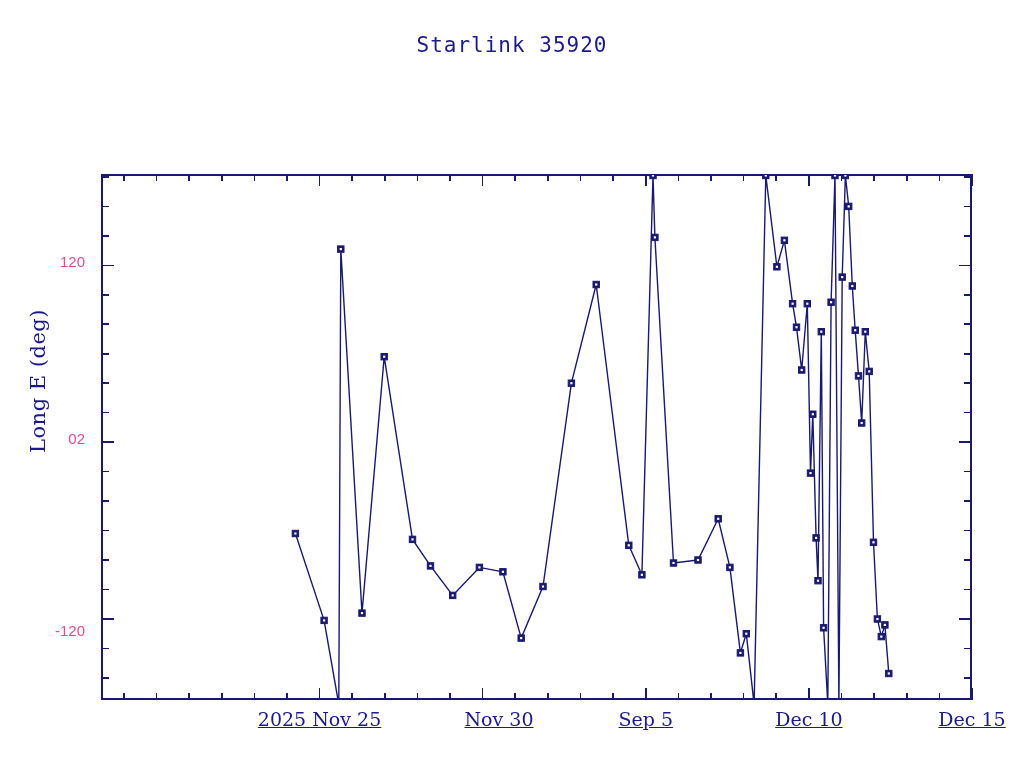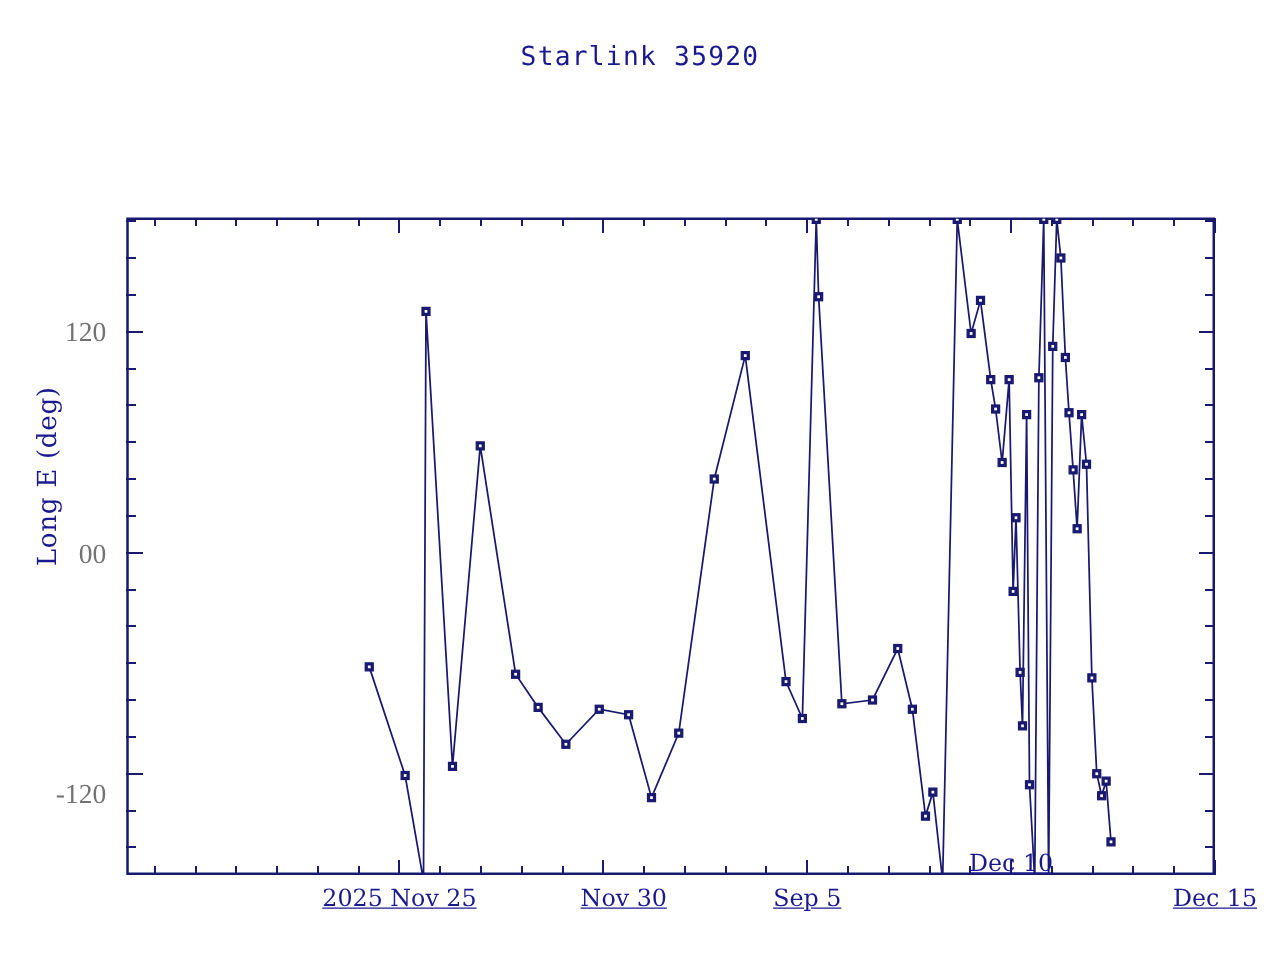--- a/index.html
+++ b/index.html
@@ -14,22 +14,22 @@
        border:2px solid #191970;box-sizing:border-box;background:#fff;}
   .svg-layer{position:absolute;left:0;top:0;width:1024px;height:768px;}
   .ylabel{position:absolute;left:-62px;top:352px;width:200px;text-align:center;
        transform:rotate(-90deg);transform-origin:50% 50%;
        font-family:"DejaVu Serif","Liberation Serif",serif;
        font-size:21px;color:#1a1a8e;letter-spacing:0.5px;}
   .xlabel{position:absolute;left:0;top:716px;width:1024px;text-align:center;
        font-family:"DejaVu Serif","Liberation Serif",serif;
        font-size:21px;color:#1a1a8e;letter-spacing:0.5px;}
   .ytick-label{position:absolute;text-align:right;width:80px;
-       font-family:Liberation Serif, serif;
-       font-size:22px;color:#737373;}
+       font-family:Liberation Sans, sans-serif;
+       font-size:15px;color:#ec4899;}
   .xtick-label{position:absolute;text-align:center;width:160px;
        font-family:"DejaVu Serif","Liberation Serif",serif;
        font-size:19px;color:#1a1a8e;text-decoration:underline;}
 </style>
 </head>
 <body>
 
 <div id="root">
 
   <div class="chart-title">Starlink 35920</div>
@@ -248,26 +248,26 @@
         <rect x="885.6" y="653.3" width="6.4" height="6.4" fill="#191970" stroke="#191970" stroke-width="1"></rect>
         <rect x="887.7" y="655.4" width="2.2" height="2.2" fill="#ffffff"></rect>
       </g>
   <clipPath id="pclip">
         <rect x="102" y="158" width="869" height="524"></rect>
       </clipPath>
     </svg>
 
   <div id="ytick-labels">
       <div class="ytick-label" style="left: 5px; top: 236.35px;">120</div>
-      <div class="ytick-label" style="left: 5px; top: 413.157px;">00</div>
+      <div class="ytick-label" style="left: 5px; top: 413.157px;">02</div>
       <div class="ytick-label" style="left: 5px; top: 605px;">-120</div>
     </div>
   <div id="xtick-labels">
       <div class="xtick-label" style="left: 239.566px; top: 691px;">2025 Nov 25</div>
       <div class="xtick-label" style="left: 419px; top: 691px;">Nov 30</div>
       <div class="xtick-label" style="left: 565.783px; top: 691px;">Sep 5</div>
-      <div class="xtick-label" style="left: 728.891px; top: 663px; text-align: center;">Dec 10</div>
+      <div class="xtick-label" style="left: 728.891px; top: 691px; text-align: center;">Dec 10</div>
       <div class="xtick-label" style="left: 892px; top: 691px;">Dec 15</div>
     </div>
 
   <div class="ylabel">Long E (deg)</div>
 
 </div>
 
 </body></html>

